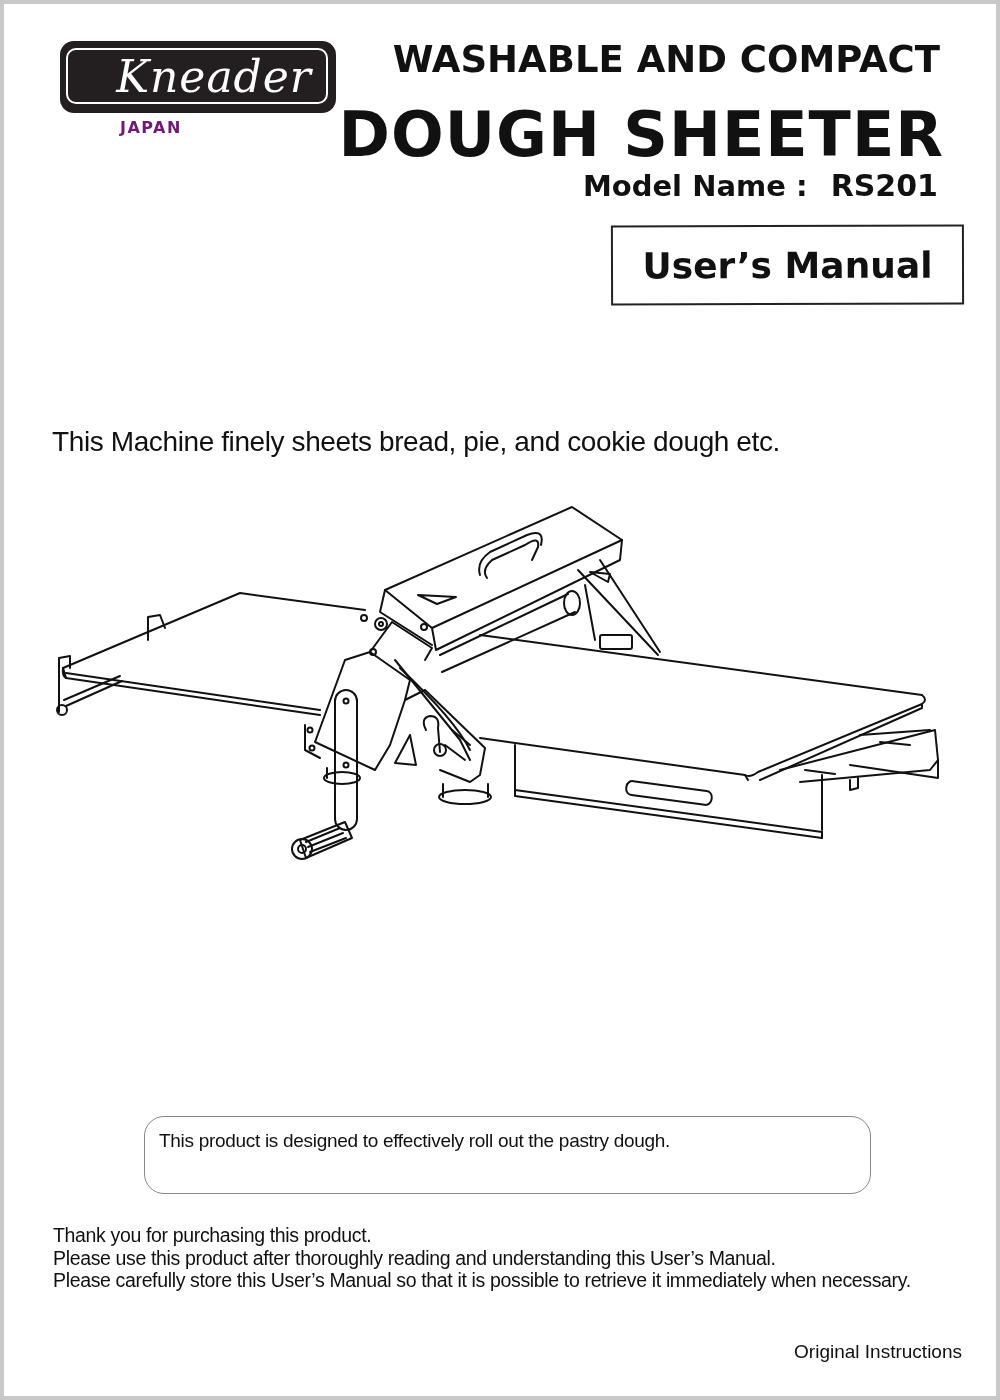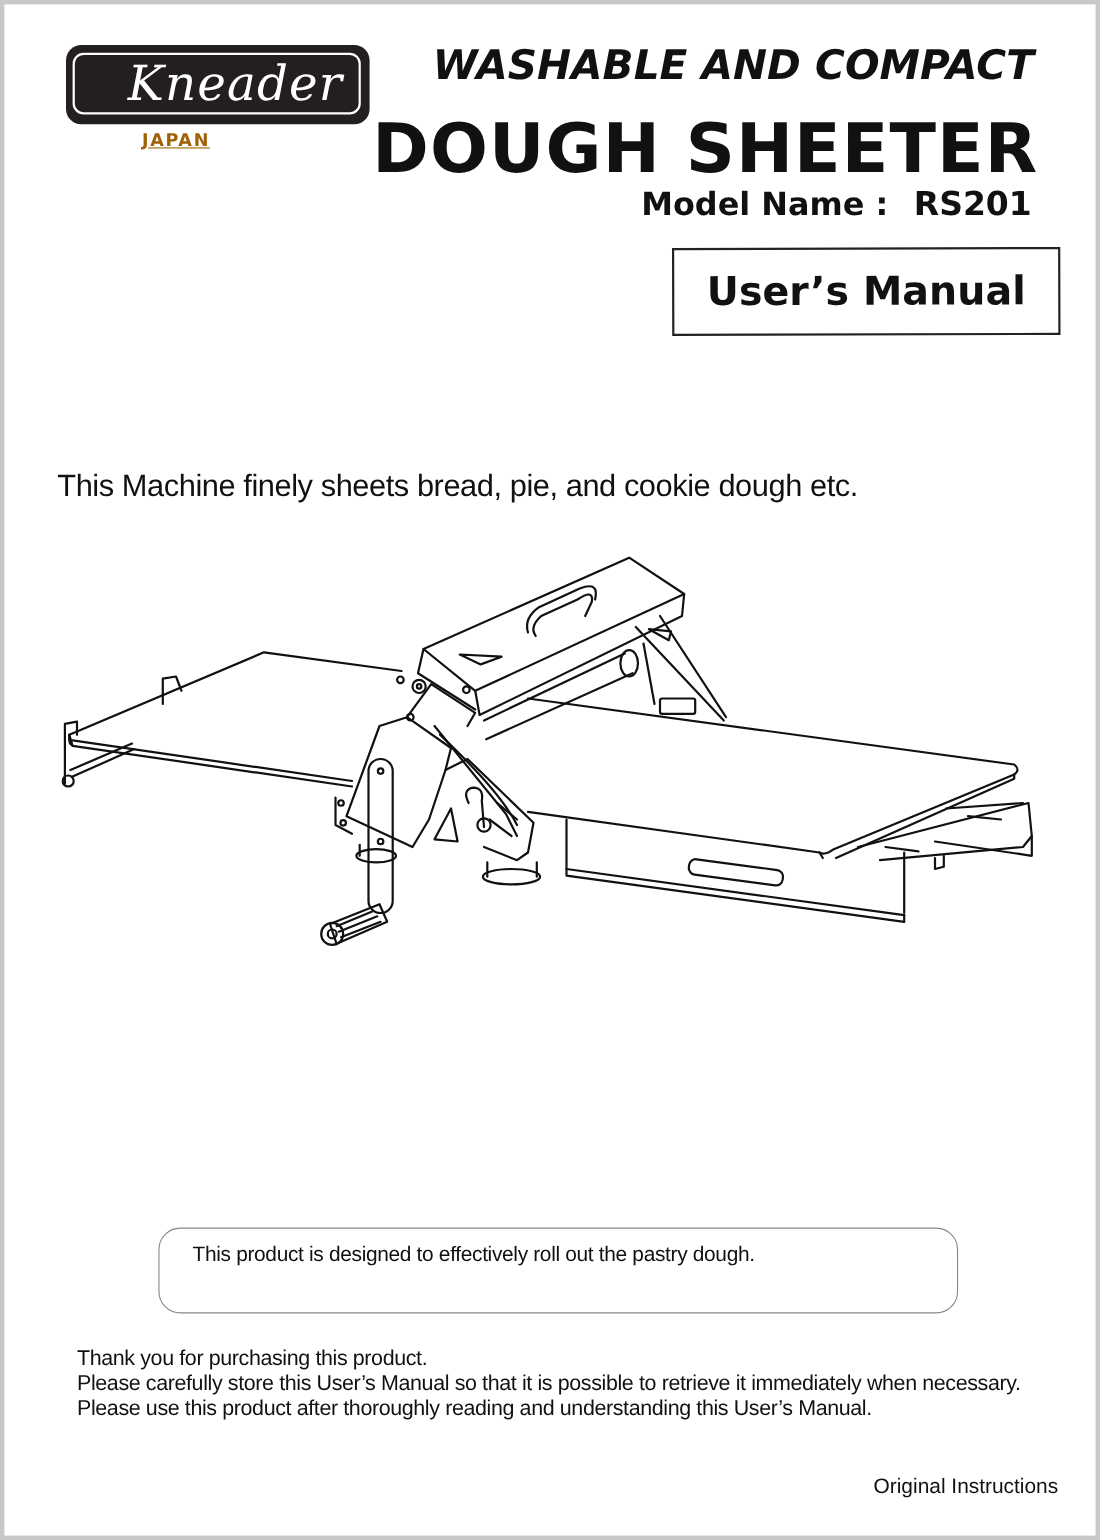--- a/index.html
+++ b/index.html
@@ -4,39 +4,39 @@
   <style>
     html, body { margin: 0; padding: 0; background: #ffffff; }
     body { width: 1000px; height: 1400px; position: relative; overflow: hidden; font-family: "DejaVu Sans", sans-serif; color: #111; }
     .page-border { position: absolute; left: 0; top: 0; width: 1000px; height: 1400px; box-sizing: border-box; border: 4px solid #c8c8c8; pointer-events: none; }
 
     
     .logo { position: absolute; left: 60px; top: 41px; width: 276px; height: 72px; }
     .logo-badge { position: absolute; left: 0; top: 0; width: 276px; height: 72px; border-radius: 14px; background: #231f20; }
     .logo-inner { position: absolute; left: 6px; top: 7px; width: 262px; height: 56px; border: 2px solid #ffffff; border-radius: 10px; box-sizing: border-box; }
     .logo-script { position: absolute; left: 0; top: 8px; width: 308px; text-align: center; color: #fff; font-family: "DejaVu Serif", serif; font-style: italic; font-size: 44px; letter-spacing: 1px; line-height: 56px; }
-    .logo-country { position: absolute; left: 160px; top: 118px; width: 80px; margin-left: -40px; text-align: center; font-family: "DejaVu Sans", sans-serif; font-weight: bold; font-size: 16px; letter-spacing: 1.5px; color: #a16207; text-decoration: underline; }
+    .logo-country { position: absolute; left: 160px; top: 118px; width: 80px; margin-left: -40px; font-family: "DejaVu Sans", sans-serif; font-weight: bold; font-size: 16px; letter-spacing: 1.5px; color: #701a75; }
 
     
-    .title-line1 { position: absolute; right: 60px; top: 38px; font-family: "DejaVu Sans", sans-serif; font-weight: bold; font-size: 37px; letter-spacing: 0px; white-space: nowrap; font-style: italic; }
+    .title-line1 { position: absolute; right: 60px; top: 38px; font-family: "DejaVu Sans", sans-serif; font-weight: bold; font-size: 37px; letter-spacing: 0px; white-space: nowrap; }
     .title-line2 { position: absolute; right: 56px; top: 98px; font-family: "DejaVu Sans", sans-serif; font-weight: bold; font-size: 62px; white-space: nowrap; letter-spacing: 1px; }
     .model-row { position: absolute; right: 62px; top: 168px; white-space: nowrap; }
     .model-label { font-family: "DejaVu Sans", sans-serif; font-weight: bold; font-size: 29px; margin-left: 28px; }
     .model-value { font-family: "DejaVu Sans", sans-serif; font-weight: bold; font-size: 30px; margin-left: 18px; }
     .manual-box { position: absolute; left: 611px; top: 225px; width: 353px; height: 80px; box-sizing: border-box; border: 2px solid #222; transform: rotate(-0.15deg); display: flex; align-items: center; justify-content: center; }
     .manual-label { font-family: "DejaVu Sans", sans-serif; font-weight: bold; font-size: 36px; }
 
     .tagline { position: absolute; left: 0; width: 832px; top: 426px; text-align: center; font-family: "Liberation Sans", sans-serif; font-size: 28px; letter-spacing: -0.4px; }
 
     .illustration { position: absolute; left: 50px; top: 500px; width: 900px; height: 370px; }
 
-    .notice-box { position: absolute; left: 144px; top: 1116px; width: 727px; height: 78px; box-sizing: border-box; border: 1.5px solid #888; border-radius: 20px; padding: 12px 0 0 30px; }
+    .notice-box { position: absolute; left: 144px; top: 1116px; width: 727px; height: 78px; box-sizing: border-box; border: 1.5px solid #888; border-radius: 20px; padding: 12px 0 0 14px; }
     .notice-line { font-family: "Liberation Sans", sans-serif; font-size: 19px; line-height: 24px; letter-spacing: -0.3px; white-space: nowrap; }
 
-    .intro { position: absolute; left: 53px; top: 1224px; margin-left: 17px; }
+    .intro { position: absolute; left: 53px; top: 1224px; }
     .intro-line { font-family: "Liberation Sans", sans-serif; font-size: 19.5px; line-height: 22.5px; letter-spacing: -0.35px; white-space: nowrap; }
 
     .footer-note { position: absolute; right: 38px; top: 1341px; font-family: "Liberation Sans", sans-serif; font-size: 19px; white-space: nowrap; margin-left: 36px; }
   </style>
 </head>
 <body>
 
 <div class="page-border"></div>
 
 <div class="logo">
@@ -159,17 +159,17 @@
     <circle cx="302" cy="849" r="4"></circle>
   </g>
 </svg>
 
 <div class="notice-box">
   <div class="notice-line">This product is designed to effectively roll out the pastry dough.</div>
 </div>
 
 <div class="intro">
   <div class="intro-line">Thank you for purchasing this product.</div>
+  <div class="intro-line">Please use this product after thoroughly reading and understanding this User’s Manual.</div>
   <div class="intro-line">Please carefully store this User’s Manual so that it is possible to retrieve it immediately when necessary.</div>
-  <div class="intro-line">Please use this product after thoroughly reading and understanding this User’s Manual.</div>
 </div>
 
 <div class="footer-note">Original Instructions</div>
 
 </body></html>

